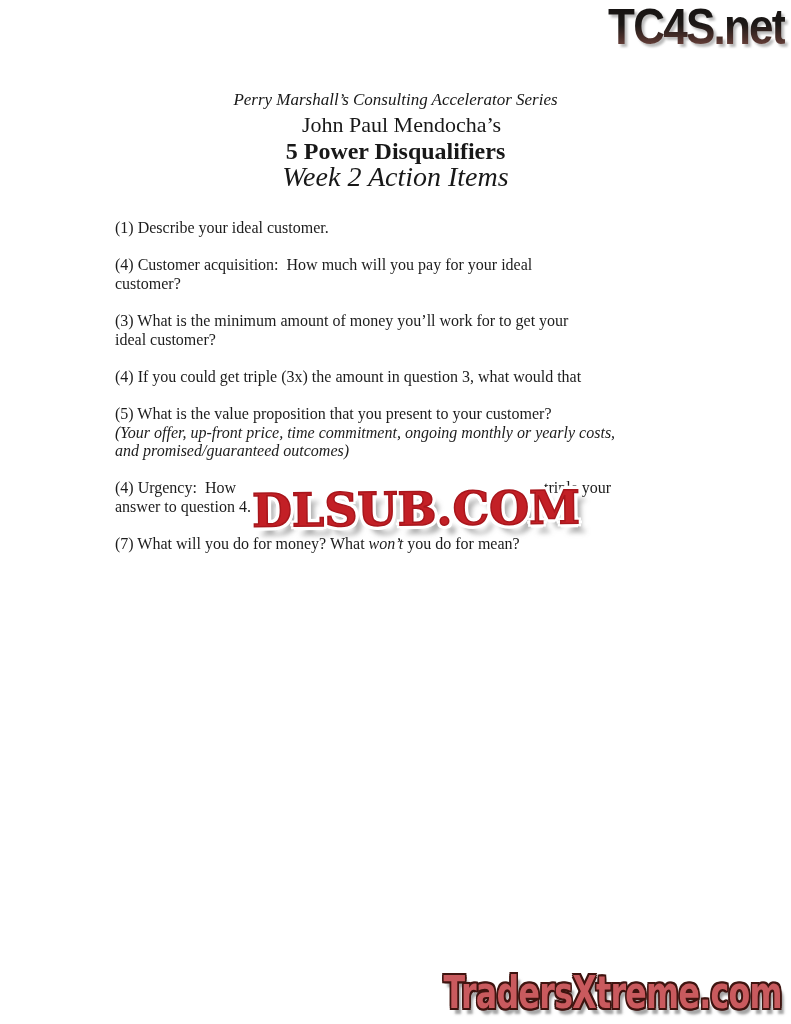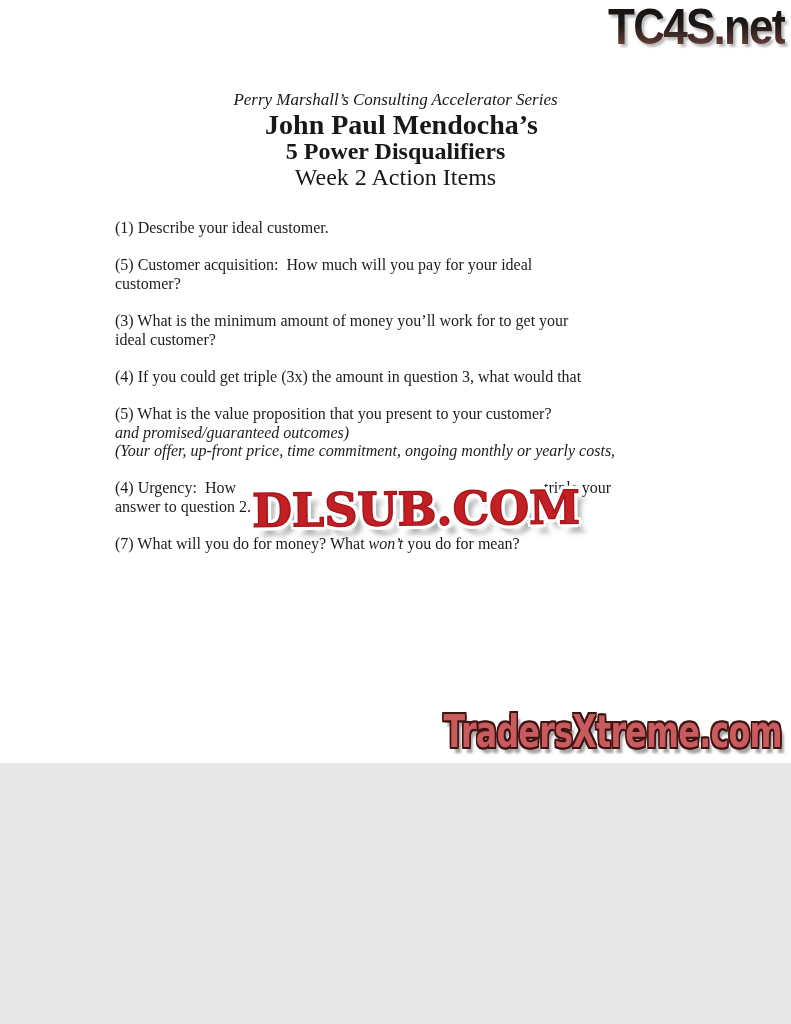--- a/index.html
+++ b/index.html
@@ -1,18 +1,18 @@
 <!DOCTYPE html>
 <html><head>
 <meta charset="utf-8">
 <style>
   html,body{margin:0;padding:0;background:#e8e8e8;}
   .page{
     position:relative;
-    width:791px;height:763px;
+    width:791px;height:1024px;
     background:#ffffff;
     overflow:hidden;
     font-family:"Liberation Serif", serif;
   }
 
   
   .tc4s{
     position:absolute;top:2px;right:6px;
     font-family:"Liberation Sans", sans-serif;
     font-weight:bold;font-size:50px;line-height:50px;
@@ -20,23 +20,23 @@
     transform:scaleX(0.88);transform-origin:top right;
     background:linear-gradient(180deg,#141211 0%,#1d1917 45%,#4a2f2a 72%,#845049 100%);
     -webkit-background-clip:text;background-clip:text;
     -webkit-text-fill-color:transparent;color:#2a1f1c;
     filter:drop-shadow(3px 3px 1px rgba(150,150,150,0.65));
   }
 
   
   .header{position:absolute;top:90px;left:0;right:0;text-align:center;color:#181818;}
   .header .series{font-style:italic;font-size:17px;line-height:20px;}
-  .header .author{font-weight:bold;font-size:28px;line-height:26px;margin-top:2px;margin-left:12px;}
+  .header .author{font-weight:normal;font-size:22px;line-height:26px;margin-top:2px;margin-left:12px;}
   .header .title{font-weight:bold;font-size:24px;line-height:26px;}
-  .header .subtitle{font-size:24px;line-height:26px;}
+  .header .subtitle{font-size:28px;line-height:26px;font-style:italic;}
 
   
   .body{
     position:absolute;left:115px;top:219px;width:560px;
     font-size:16px;line-height:18.6px;color:#1c1c1c;
   }
   .body .para{margin:0 0 18.6px 0;}
   .body .line{white-space:pre;}
   .body .it{font-style:italic;}
   .body .gap6{display:inline-block;width:308px;}
@@ -85,38 +85,38 @@
     <div class="author">John Paul Mendocha’s</div>
     <div class="title">5 Power Disqualifiers</div>
     <div class="subtitle">Week 2 Action Items</div>
   </div>
 
   <div class="body" style="color: rgb(28, 28, 28);">
       <div class="para">
         <div class="line"><span>(1) Describe your ideal customer.</span></div>
       </div>
       <div class="para">
-        <div class="line"><span>(5) Customer acquisition:  How much will you pay for your ideal</span></div>
+        <div class="line"><span>(4) Customer acquisition:  How much will you pay for your ideal</span></div>
         <div class="line"><span>customer?</span></div>
       </div>
       <div class="para">
         <div class="line"><span>(3) What is the minimum amount of money you’ll work for to get your</span></div>
         <div class="line"><span>ideal customer?</span></div>
       </div>
       <div class="para">
         <div class="line"><span>(4) If you could get triple (3x) the amount in question 3, what would that</span></div>
       </div>
       <div class="para">
         <div class="line"><span>(5) What is the value proposition that you present to your customer?</span></div>
+        <div class="line"><span class="it">(Your offer, up-front price, time commitment, ongoing monthly or yearly costs,</span></div>
         <div class="line"><span class="it">and promised/guaranteed outcomes)</span></div>
-        <div class="line"><span class="it">(Your offer, up-front price, time commitment, ongoing monthly or yearly costs,</span></div>
       </div>
       <div class="para">
         <div class="line"><span>(4) Urgency:  How</span><span class="gap6"></span><span>triple your</span></div>
-        <div class="line"><span>answer to question 2.</span></div>
+        <div class="line"><span>answer to question 4.</span></div>
       </div>
       <div class="para">
         <div class="line"><span>(7) What will you do for money? What </span><span class="it">won’t</span><span> you do for mean?</span></div>
       </div>
     </div>
 
   <div class="dlsub" style="color: rgb(195, 32, 38);">DLSUB.COM</div>
 
   <div class="txtreme" style="color: rgb(201, 90, 94);">TradersXtreme.com</div>
 

